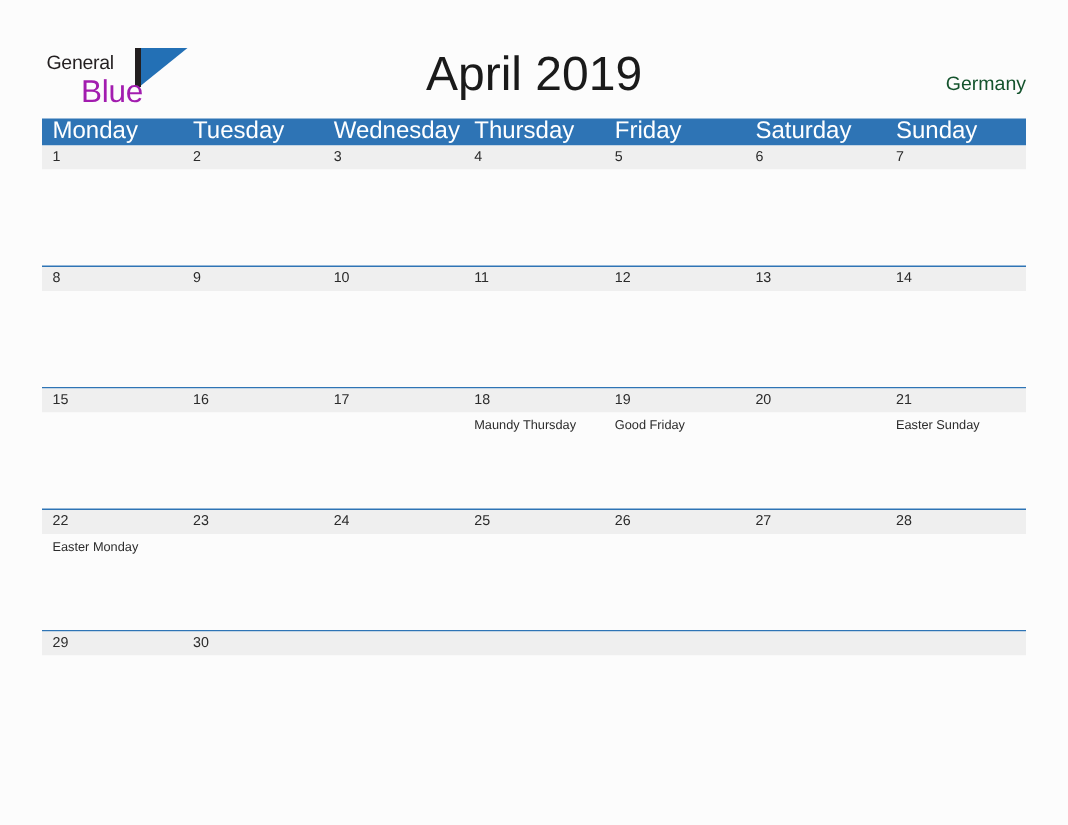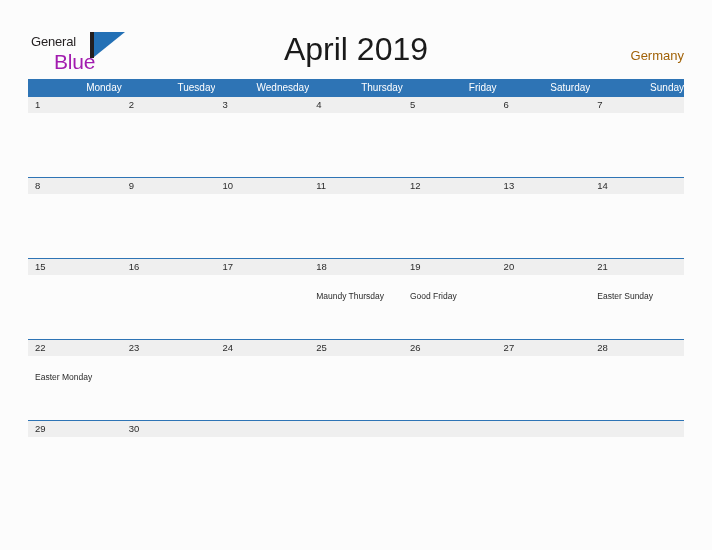--- a/index.html
+++ b/index.html
@@ -86,48 +86,47 @@
     color: #1a1a1a;
     font-weight: normal;
     line-height: 32px;
   }
 
   #country-label {
     position: absolute;
     right: 28px;
     top: 48px;
     font-size: 13px;
-    color: #a16207;
+    color: #14532d;
     line-height: 16px;
   }
 
   
   #calendar {
     position: absolute;
     left: 28px;
     top: 79px;
     width: 656px;
   }
 
   #weekday-header {
     display: flex;
     width: 656px;
     height: 17px;
     background: #2e74b5;
   }
   .weekday-cell {
     flex: 1 1 0;
-    font-size: 10px;
+    font-size: 16px;
     color: #ffffff;
     line-height: 17px;
     padding-left: 7px;
     box-sizing: border-box;
     white-space: nowrap;
     overflow: hidden;
-    text-align: right;
   }
 
   .week-row {
     width: 656px;
     height: 81px;
     border-top: 1px solid #2e74b5;
     box-sizing: border-box;
     position: relative;
   }
   .week-row:first-of-type {
@@ -156,21 +155,20 @@
     overflow: hidden;
   }
   .event-cell {
     flex: 1 1 0;
     font-size: 8.5px;
     color: #2b2b2b;
     line-height: 13px;
     padding: 2px 4px 0 7px;
     box-sizing: border-box;
     overflow: hidden;
-    margin-top: 13px;
   }
   .daynum-cell.empty,
   .event-cell.empty {
     color: transparent;
   }
 </style>
 </head>
 <body>
 
 <div id="header">

